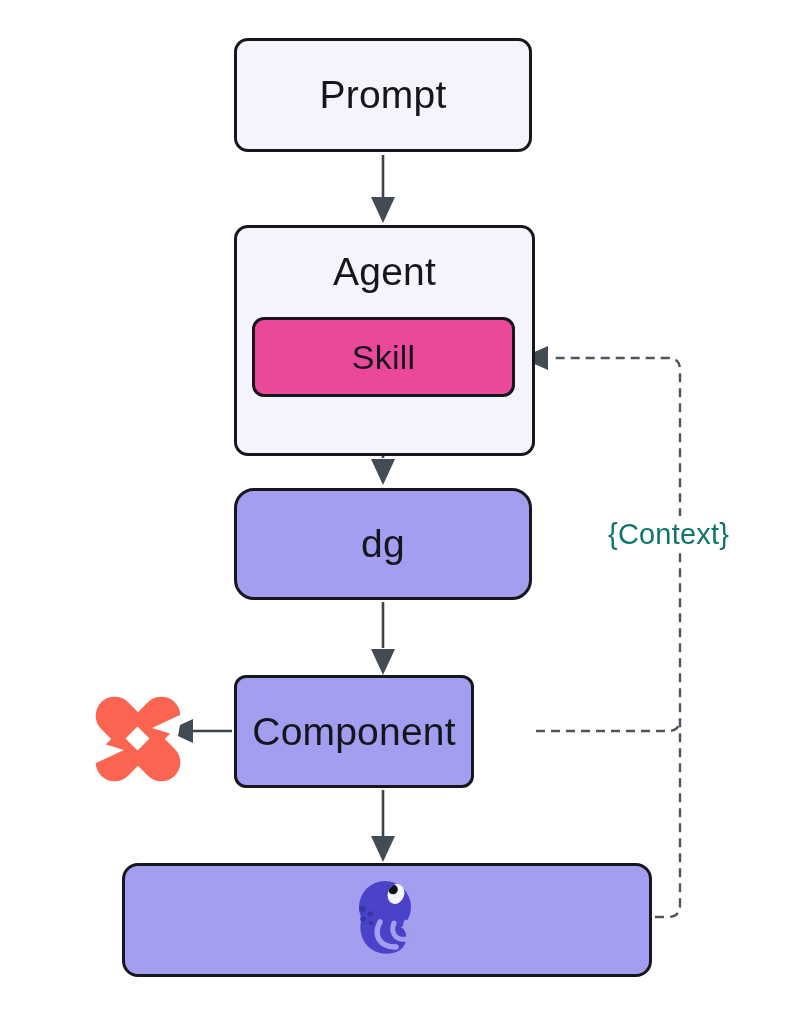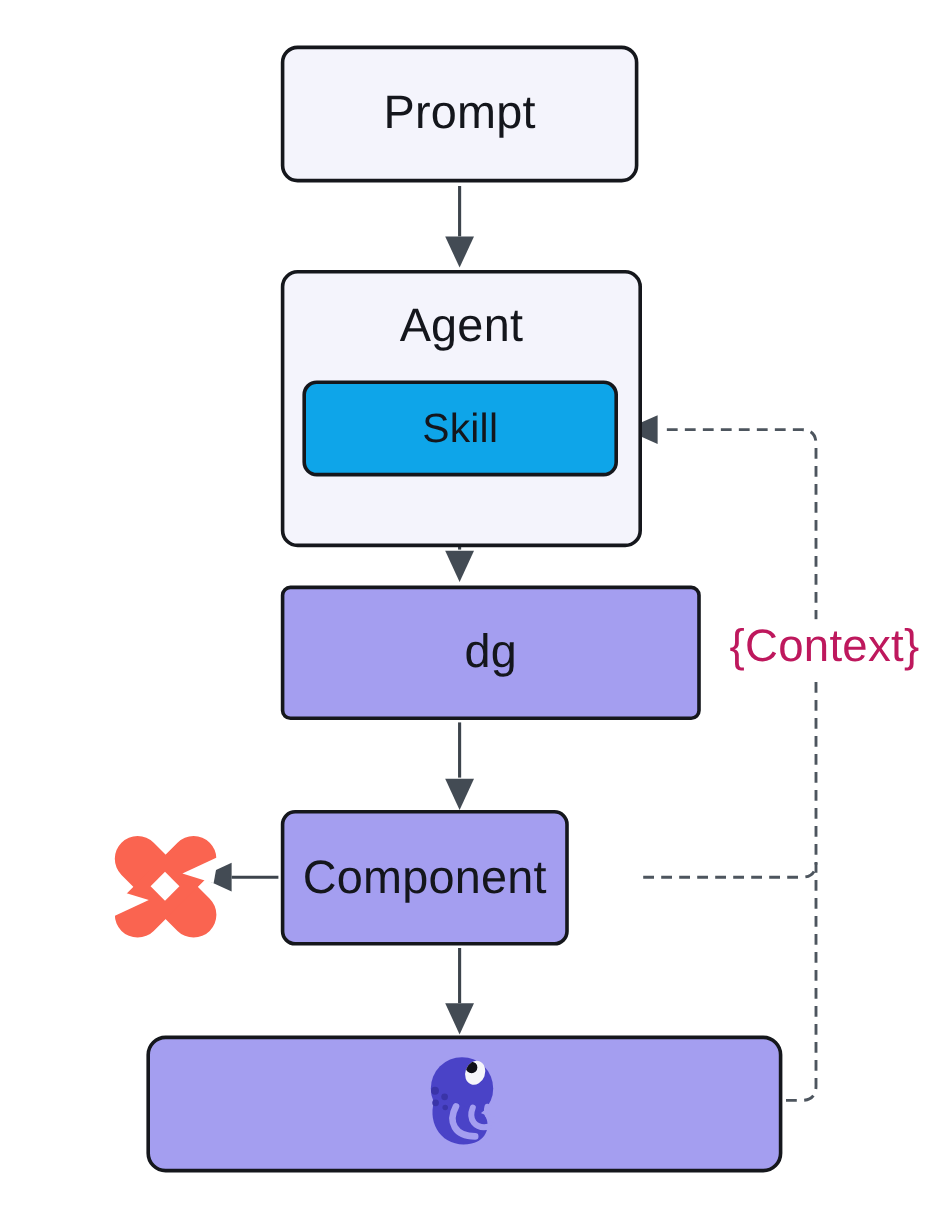--- a/index.html
+++ b/index.html
@@ -34,41 +34,41 @@
   .node-agent {
     left: 190px; top: 225px; width: 301px; height: 231px;
     border-radius: 14px; background: #f4f4fc; font-size: 39px;
     flex-direction: column; justify-content: flex-start;
   }
   .agent-title {
     height: 88px; display: flex; align-items: center; justify-content: center;
   }
   .node-skill {
     left: 15px; top: 89px; width: 263px; height: 80px;
-    border-radius: 12px; background: #0ea5e9; font-size: 34px;
+    border-radius: 12px; background: #ec4899; font-size: 34px;
   }
   .node-dg {
-    left: 190px; top: 488px; width: 350px; height: 112px;
-    border-radius: 8px; background: #a49ef0; font-size: 39px;
+    left: 190px; top: 488px; width: 298px; height: 112px;
+    border-radius: 20px; background: #a49ef0; font-size: 39px;
   }
   .node-component {
     left: 190px; top: 675px; width: 240px; height: 113px;
     border-radius: 12px; background: #a49ef0; font-size: 39px;
   }
   .node-octopus-box {
     left: 78px; top: 863px; width: 530px; height: 114px;
     border-radius: 16px; background: #a49ef0;
   }
   .x-logo {
     position: absolute; left: 40px; top: 684px; width: 108px; height: 110px;
   }
   .context-label {
     position: absolute; left: 556px; top: 516px;
     background: #ffffff; padding: 2px 8px;
-    font-size: 38px; color: #be185d; letter-spacing: 0.2px;
+    font-size: 29px; color: #0f766e; letter-spacing: 0.2px;
   }
   .octopus-icon-wrap {
     width: 76px; height: 84px; display: block;
   }
 </style>
 </head>
 <body>
 
 <div class="canvas">
 

